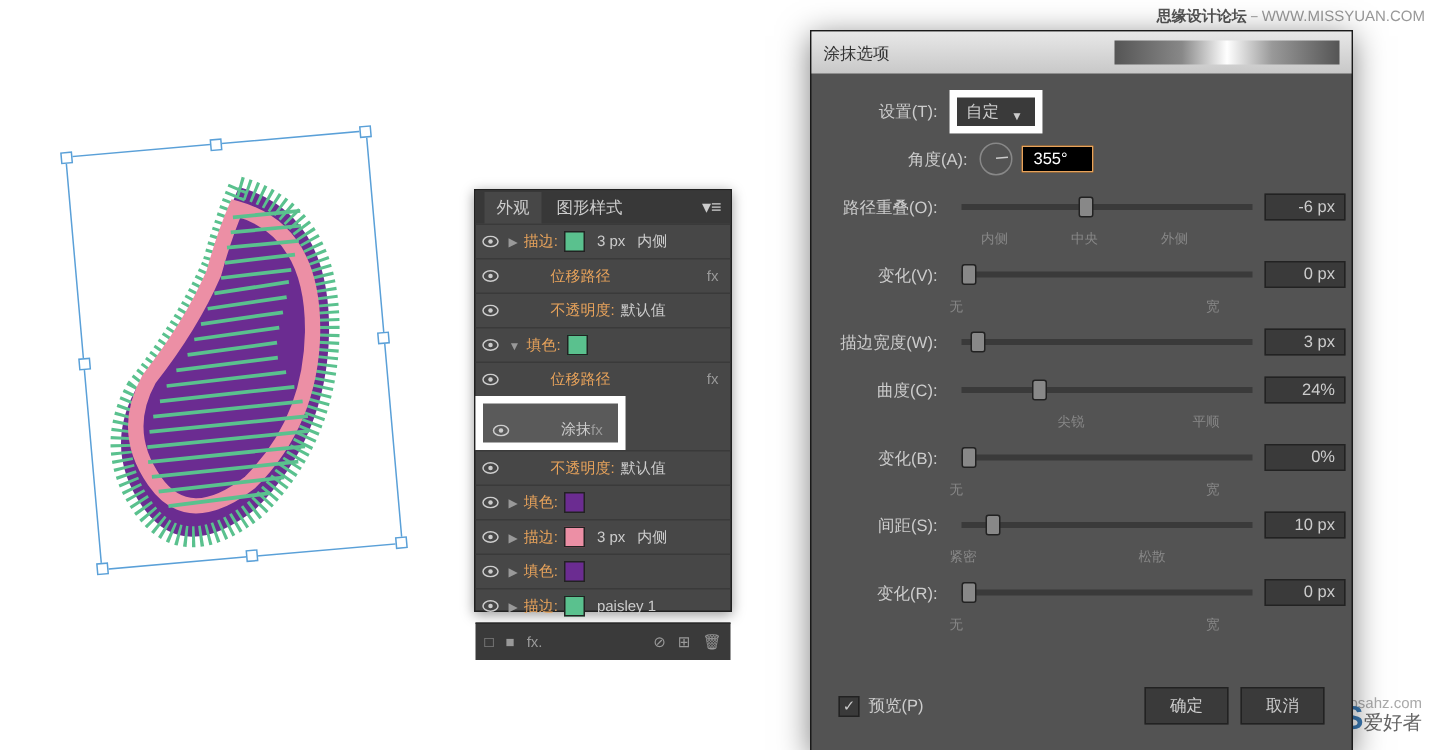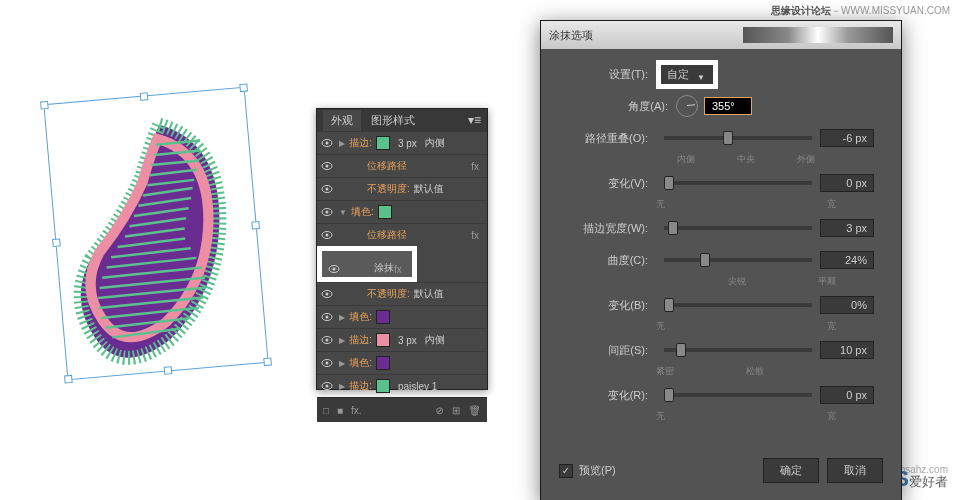--- a/index.html
+++ b/index.html
@@ -7,41 +7,41 @@
 .wm-top b{color:#555}
 .wm-bot{position:absolute;bottom:8px;right:12px;font-size:22px;font-weight:bold;color:#3a7ab5;font-family:Arial}
 .wm-bot span{color:#666;font-size:13px;font-weight:normal}
 .wm-url{position:absolute;bottom:25px;right:12px;color:#aaa;font-size:10px}
 .canvas{position:absolute;left:45px;top:95px;width:225px;height:280px}
 .selbox{position:absolute;left:10px;top:0;width:200px;height:275px;border:1px solid #5aa0d8;transform:rotate(-5deg)}
 .handle{position:absolute;width:6px;height:6px;background:#fff;border:1px solid #5aa0d8}
 .h1{left:-4px;top:-4px}.h2{right:-4px;top:-4px}.h3{left:-4px;bottom:-4px}.h4{right:-4px;bottom:-4px}
 .h5{left:50%;top:-4px;margin-left:-4px}.h6{left:50%;bottom:-4px;margin-left:-4px}
 .h7{left:-4px;top:50%;margin-top:-4px}.h8{right:-4px;top:50%;margin-top:-4px}
-.appearance{position:absolute;left:316px;top:108px;width:170px;height:280px;background:#474747;border:1px solid #222;box-shadow:0 2px 8px rgba(0,0,0,.4)}
+.appearance{position:absolute;left:316px;top:126px;width:170px;height:280px;background:#474747;border:1px solid #222;box-shadow:0 2px 8px rgba(0,0,0,.4)}
 .ap-tabs{height:22px;background:#383838;display:flex;align-items:center;padding:0 6px;font-size:11px;color:#ccc}
 .ap-tab{padding:3px 8px;margin-right:2px}
 .ap-tab.active{background:#474747}
 .ap-menu{margin-left:auto;font-size:12px;cursor:pointer}
 .ap-row{height:22px;display:flex;align-items:center;padding:0 4px;border-top:1px solid #3a3a3a;font-size:10px}
 .ap-row.sel{background:#5a5a5a}
 .eye{width:12px;height:12px;margin-right:6px;display:inline-flex;align-items:center;justify-content:center}
 .eye svg{width:12px;height:8px}
 .indent{width:14px;display:inline-block}
 .sw{width:12px;height:12px;border:1px solid #222;margin:0 4px}
 .lbl{color:#e8a35b}
 .lbl-c{color:#ccc}
 .fx{margin-left:auto;margin-right:4px;color:#999;font-size:10px}
 .tri{margin-right:4px;color:#999;font-size:8px}
 .ap-foot{height:24px;background:#3a3a3a;border-top:1px solid #2a2a2a;display:flex;align-items:center;padding:0 6px;gap:8px}
 .ap-foot span{font-size:10px;color:#999}
 .dialog{position:absolute;left:540px;top:20px;width:360px;height:480px;background:#535353;border:1px solid #1a1a1a;box-shadow:0 4px 20px rgba(0,0,0,.5)}
 .dlg-title{height:22px;background:linear-gradient(#e8e8e8,#c8c8c8);color:#333;padding:3px 8px;font-size:11px;display:flex;align-items:center}
 .dlg-title .grad{margin-left:auto;width:150px;height:16px;background:linear-gradient(90deg,#555 0%,#888 30%,#fff 50%,#999 70%,#555 100%)}
-.dlg-body{padding:12px 27px;color:#ccc}
+.dlg-body{padding:12px 4px;color:#ccc}
 .drow{display:flex;align-items:center;height:26px;margin-bottom:6px}
 .drow .lab{width:80px;text-align:right;margin-right:8px;font-size:11px}
 .sel{background:#3a3a3a;border:5px solid #ffffff;padding:2px 6px;display:inline-flex;align-items:flex-end;min-width:40px}
 .sel .arr{margin-left:8px;font-size:8px}
 .dial{width:20px;height:20px;border:1px solid #888;border-radius:50%;margin-right:6px;position:relative}
 .dial::after{content:"";position:absolute;width:8px;height:1px;background:#ccc;left:10px;top:9px;transform:rotate(-5deg);transform-origin:left}
 .inp{background:#000000;border:1px solid #e8a35b;padding:2px 4px;width:38px;color:#fff;text-align:left}
 .val-box{background:#3a3a3a;border:1px solid #222;padding:2px 6px;width:40px;text-align:right;margin-left:auto}
 .slider{flex:1;height:4px;background:#3a3a3a;position:relative;margin:0 8px}
 .slider .thumb{position:absolute;width:8px;height:12px;background:#888;border:1px solid #222;top:-5px;border-radius:2px}
@@ -320,21 +320,21 @@
 
     <div class="drow">
         <span class="lab">间距(S):</span>
       <div class="slider">
           <div class="thumb" style="left:8%"></div>
         </div>
       <div class="val-box">10 px</div>
       </div>
     <div class="sub-labels">
         <span class="sub-lbl" style="text-align:left">紧密</span>
-        <span class="sub-lbl" style="text-align:left">松散</span>
+        <span class="sub-lbl" style="text-align:center">松散</span>
       </div>
 
     <div class="drow">
         <span class="lab">变化(R):</span>
       <div class="slider">
           <div class="thumb" style="left:0"></div>
         </div>
       <div class="val-box">0 px</div>
       </div>
     <div class="sub-labels">

